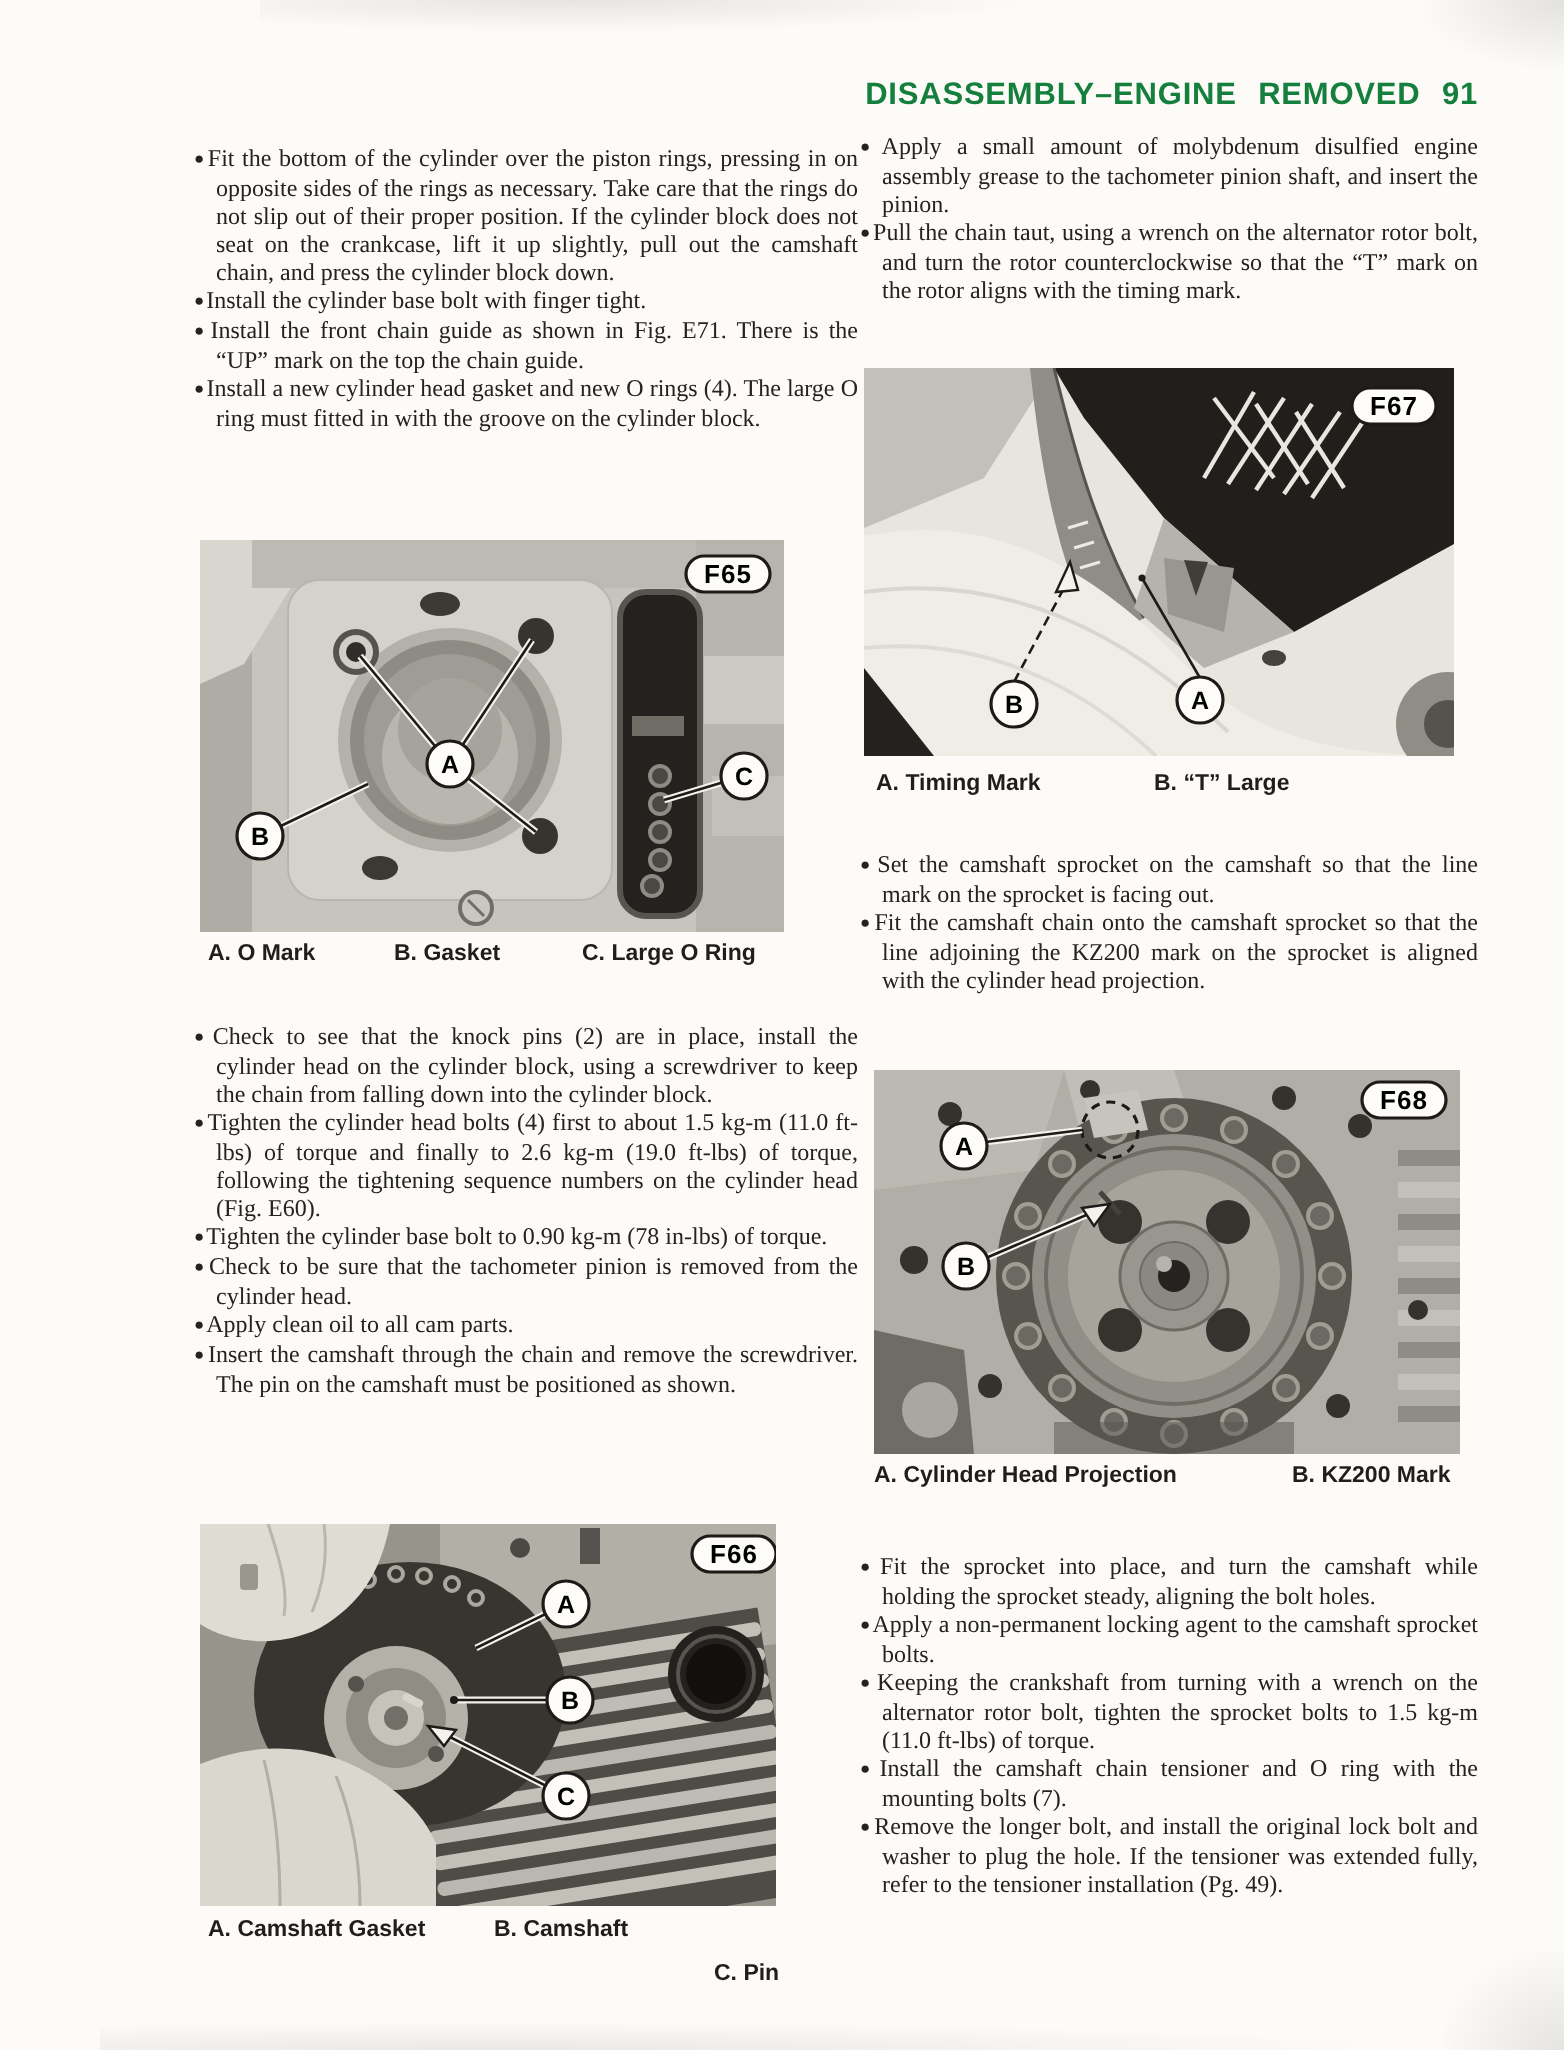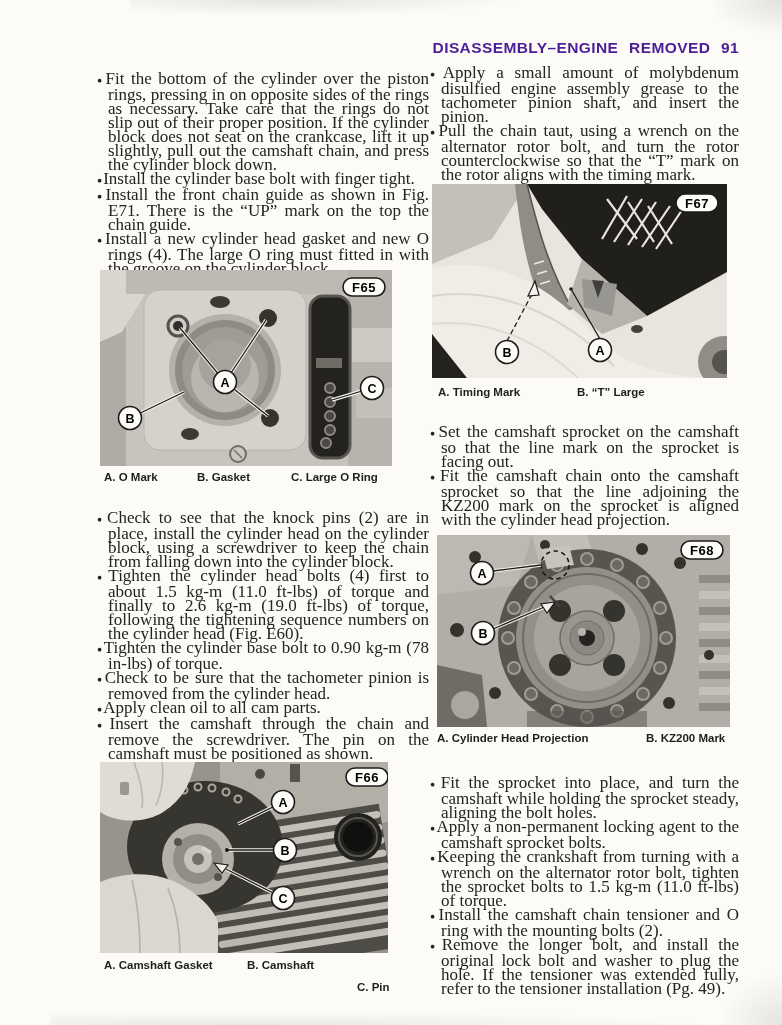--- a/index.html
+++ b/index.html
@@ -17,24 +17,24 @@
     background:radial-gradient(ellipse at 100% 0%, rgba(160,158,150,.28), rgba(160,158,150,0) 75%); }
   .smudge-bottom { left:50px; bottom:0; width:660px; height:14px;
     background:radial-gradient(ellipse at 30% 100%, rgba(150,148,140,.18), rgba(150,148,140,0) 70%); }
   .smudge-bottomright { right:0; bottom:0; width:60px; height:50px;
     background:radial-gradient(ellipse at 100% 100%, rgba(160,158,150,.25), rgba(160,158,150,0) 75%); }
 
   .header {
     position:absolute; top:39px; right:43px;
     font-family:"Liberation Sans","DejaVu Sans",sans-serif;
     font-weight:bold; font-size:15.5px; letter-spacing:.4px; word-spacing:6px;
-    color:#4c1d95; white-space:nowrap;
+    color:#15803d; white-space:nowrap;
   }
 
-  .txt { position:absolute; font-size:17px; line-height:14px; text-align:justify; }
+  .txt { position:absolute; font-size:12px; line-height:14px; text-align:justify; }
   .txt ul { margin:0; padding:0; list-style:none; }
   .txt li { padding-left:11px; text-indent:-11px; }
   .txt li::before { content:"\25CF"; font-size:8.5px; position:relative; top:-1.5px; margin-right:1px; }
 
   figure.photo { position:absolute; margin:0; padding:0; }
   figure.photo svg { display:block; width:100%; height:100%; }
 
   .cap {
     position:absolute; white-space:nowrap;
     font-family:"Liberation Sans","DejaVu Sans",sans-serif;
@@ -380,18 +380,18 @@
     </svg>
   </figure>
   <div class="cap" style="left:437px; top:732px;">A. Cylinder Head Projection</div>
   <div class="cap" style="left:608px; top:732px;margin-left:38px;">B. KZ200 Mark</div>
 
   <div class="txt" style="left:430px; top:776px; width:309px;">
     <ul>
       <li>Fit the sprocket into place, and turn the camshaft while holding the sprocket steady, aligning the bolt holes.</li>
       <li>Apply a non-permanent locking agent to the camshaft sprocket bolts.</li>
       <li>Keeping the crankshaft from turning with a wrench on the alternator rotor bolt, tighten the sprocket bolts to 1.5 kg-m (11.0 ft-lbs) of torque.</li>
-      <li>Install the camshaft chain tensioner and O ring with the mounting bolts (2).</li>
+      <li>Install the camshaft chain tensioner and O ring with the mounting bolts (7).</li>
       <li>Remove the longer bolt, and install the original lock bolt and washer to plug the hole.  If the tensioner was extended fully, refer to the tensioner installation (Pg. 49).</li>
     </ul>
   </div>
 
 </div>
 
 </body></html>

